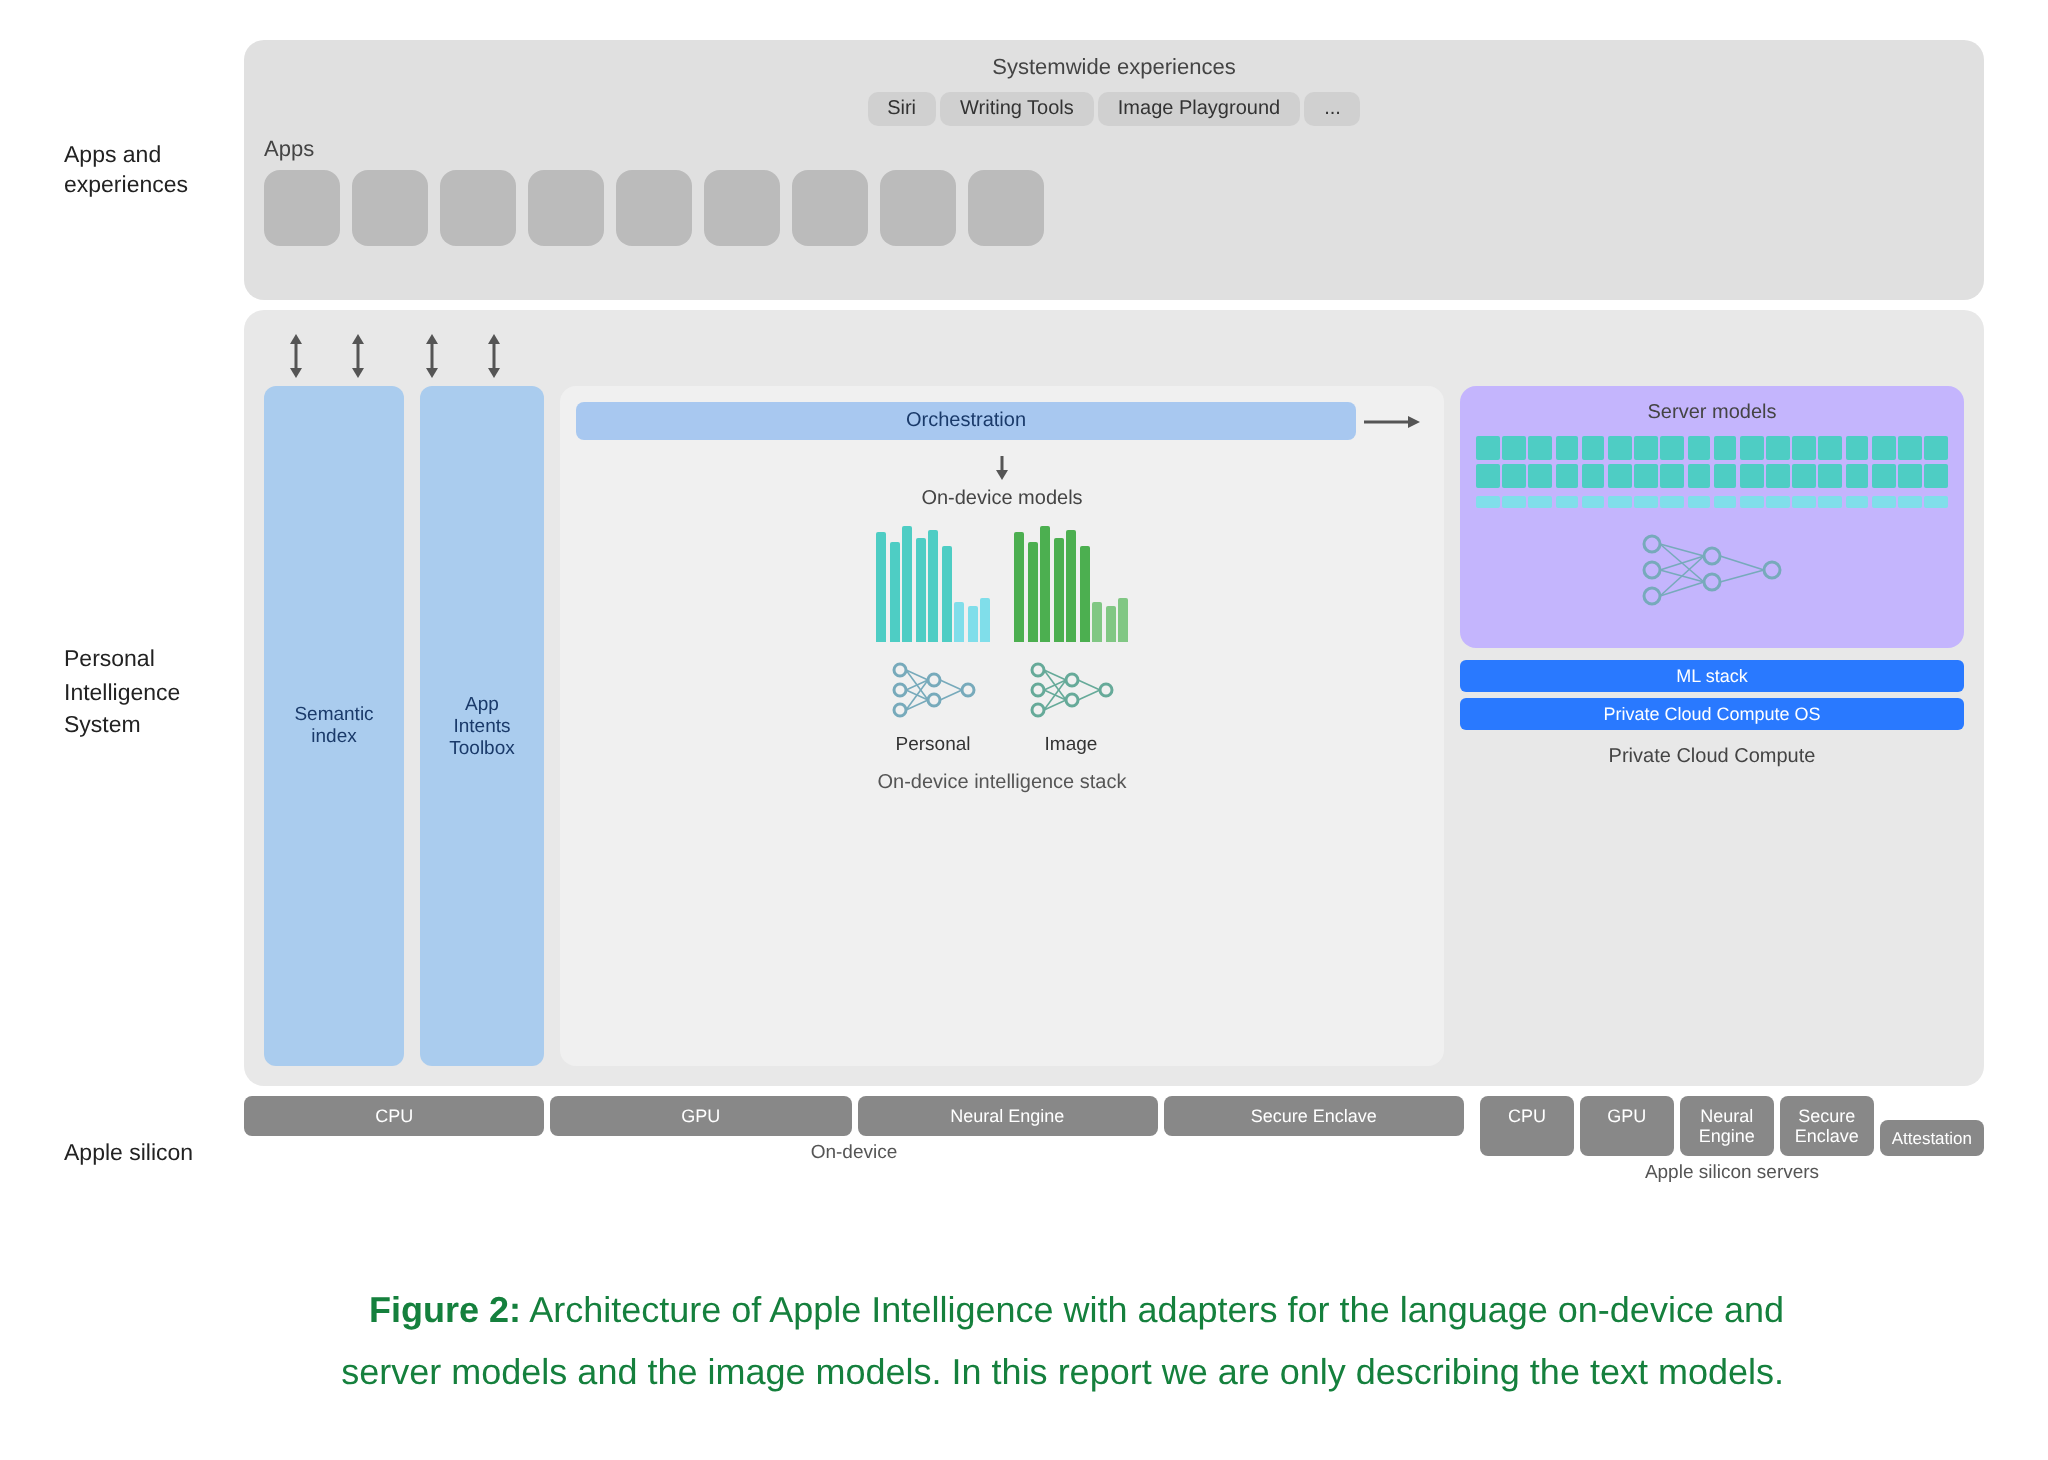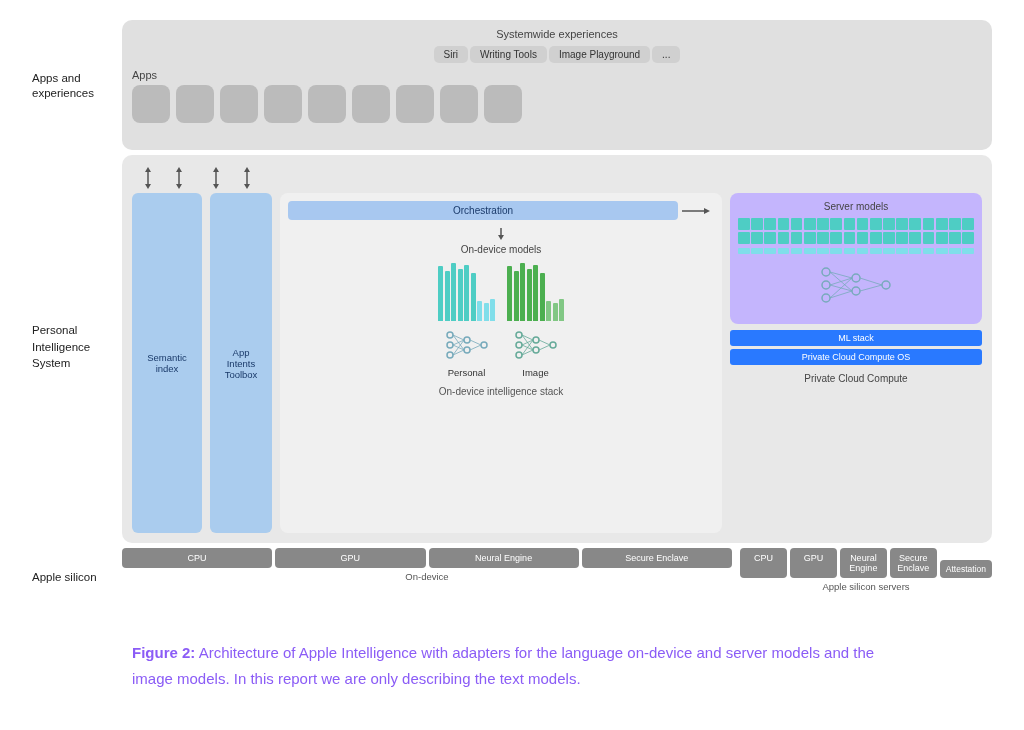--- a/index.html
+++ b/index.html
@@ -140,23 +140,24 @@
       border-radius: 4px;
       padding: 4px 6px;
       font-size: 8.5px;
       color: #fff;
       text-align: center;
     }
 
     .figure-caption {
       width: 760px;
       margin-top: 24px;
-      font-size: 15px;
-      color: #8b5cf6;
+      font-size: 18px;
+      color: #15803d;
       line-height: 1.7;
+      text-align: right;
     }
 
     .figure-caption-bold {
       font-weight: 600;
     }
 
     
     .full-diagram {
       width: 960px;
       display: flex;

